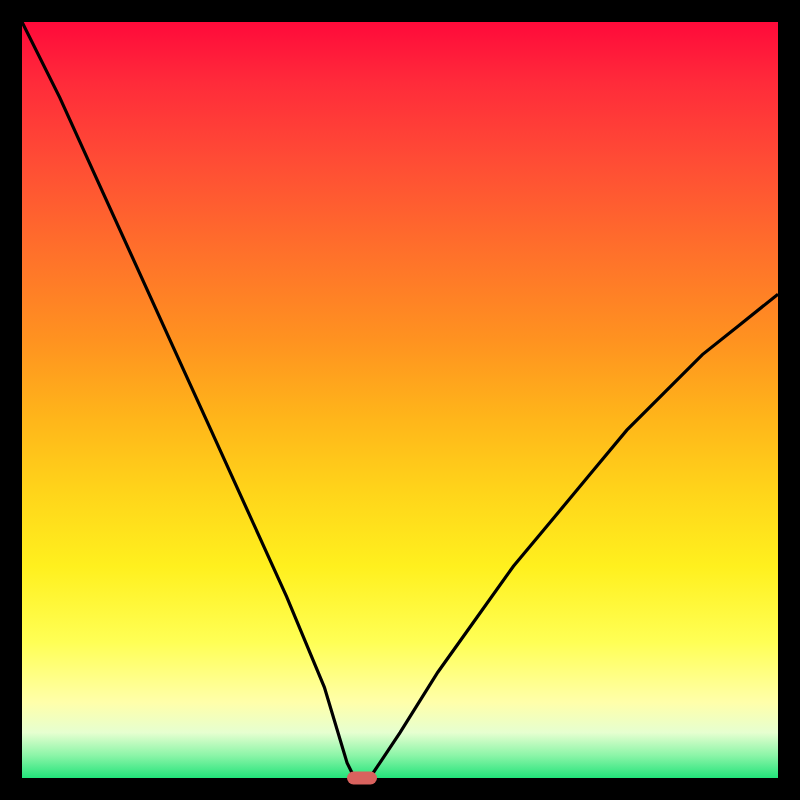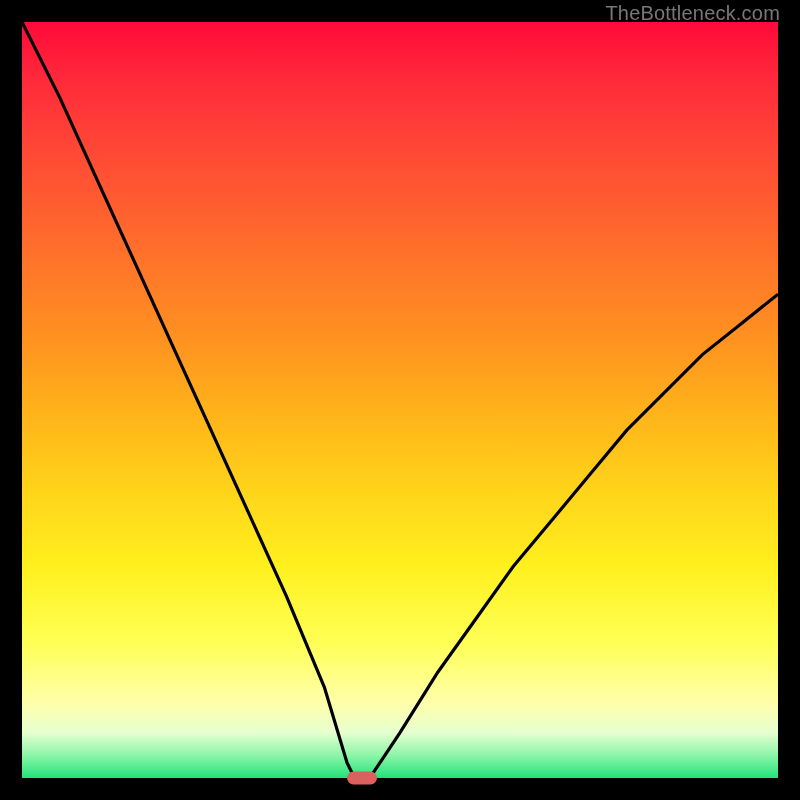--- a/index.html
+++ b/index.html
@@ -71,14 +71,13 @@
 
   <div class="plot-area">
 
     <svg class="curve-svg" viewBox="0 0 756 756" preserveAspectRatio="none">
       <path id="curve-path" fill="none" stroke-width="3.2" stroke="#000000" d="M0.0 0.0 L37.8 75.6 L75.6 158.8 L113.4 241.9 L151.2 325.1 L189.0 408.2 L226.8 491.4 L264.6 574.6 L302.4 665.3 L325.1 740.9 L332.6 756.0 L340.2 756.0 L347.8 756.0 L355.3 744.7 L378.0 710.6 L415.8 650.2 L453.6 597.2 L491.4 544.3 L529.2 499.0 L567.0 453.6 L604.8 408.2 L642.6 370.4 L680.4 332.6 L718.2 302.4 L756.0 272.2"></path>
     </svg>
 
     <div id="marker" class="marker" style="background: rgb(217, 98, 94); left: 340.2px; top: 756px;"></div>
   </div>
 
-  <div class="watermark">TheBottleneck.com</div>
 </div>
 
 </body></html>

